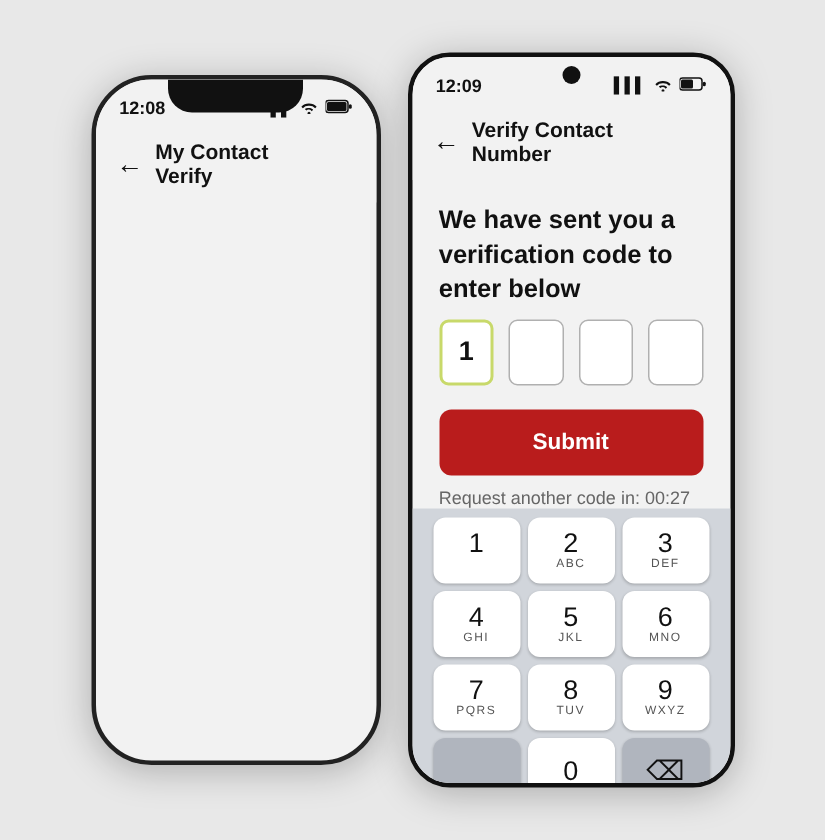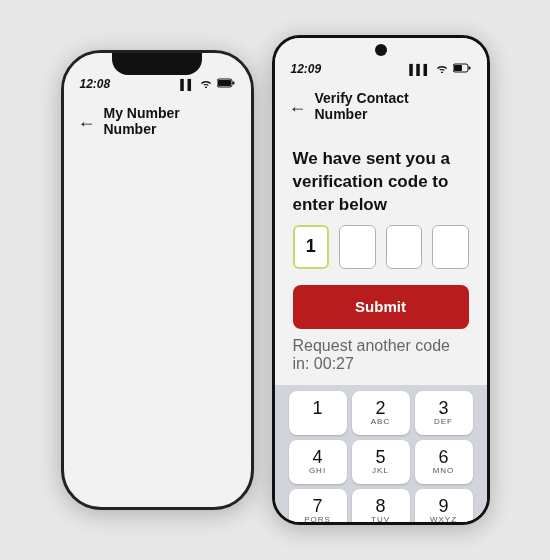--- a/index.html
+++ b/index.html
@@ -38,26 +38,25 @@
       background: #f2f2f2;
       border: 3px solid #111;
       border-radius: 28px;
     }
 
     
     .status-bar {
       display: flex;
       justify-content: space-between;
       align-items: center;
-      padding: 24px 16px 4px;
+      padding: 12px 16px 4px;
       font-size: 11px;
       font-weight: 600;
       color: #111;
       background: #f2f2f2;
-      font-style: italic;
     }
     .status-bar .time { font-size: 12px; font-weight: 700; }
     .status-icons { display: flex; align-items: center; gap: 4px; font-size: 10px; }
 
     
     .notch {
       position: absolute;
       top: 0;
       left: 50%;
       transform: translateX(-50%);
@@ -190,24 +189,23 @@
       color: #fff;
       border: none;
       border-radius: 8px;
       font-size: 15px;
       font-weight: 600;
       cursor: pointer;
       margin-bottom: 8px;
     }
 
     .resend-text {
-      font-size: 16px;
+      font-size: 12px;
       color: #666;
       text-align: left;
-      margin-bottom: 12px;
     }
 
     
     .keypad {
       background: #d1d5db;
       padding: 6px;
       margin: 0 -18px;
     }
     .keypad-row {
       display: flex;
@@ -270,21 +268,21 @@
         <svg width="18" height="10" viewBox="0 0 18 10">
             <rect x="0" y="1" width="15" height="8" rx="2" fill="none" stroke="#111" stroke-width="1"></rect>
             <rect x="1" y="2" width="13" height="6" rx="1" fill="#111"></rect>
             <rect x="15.5" y="3.5" width="2" height="3" rx="1" fill="#111"></rect>
           </svg>
       </span>
     </div>
   </div>
   <div class="app-header">
     <span class="back-arrow">←</span>
-    <span class="app-header-title">My Number Number</span>
+    <span class="app-header-title">My Contact Verify</span>
   </div>
 </div>
 
 <div class="phone phone-2">
   <div class="punch-hole"></div>
   <div class="status-bar">
     <span class="time">12:09</span>
     <div class="status-icons">
       <span>▌▌▌</span>
       <span>

